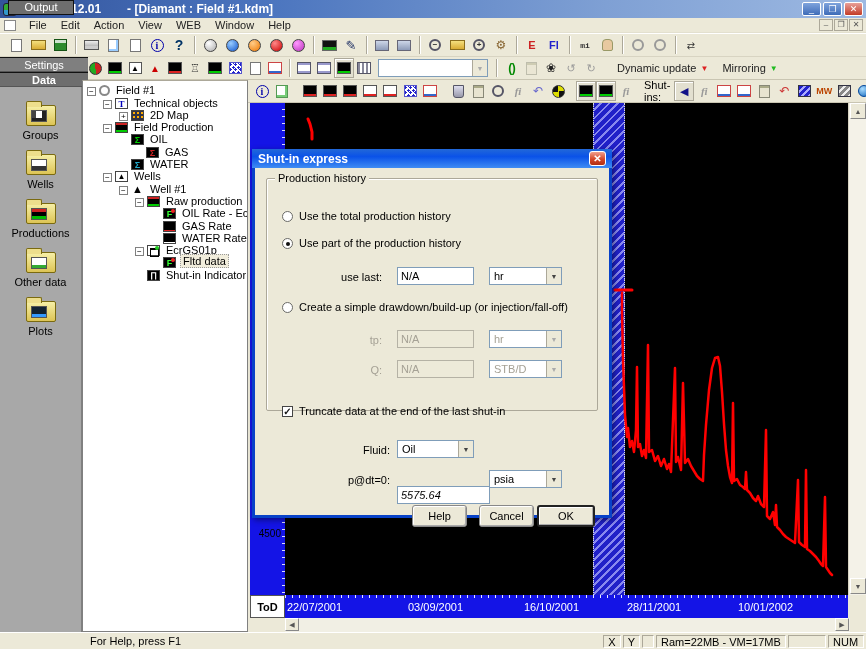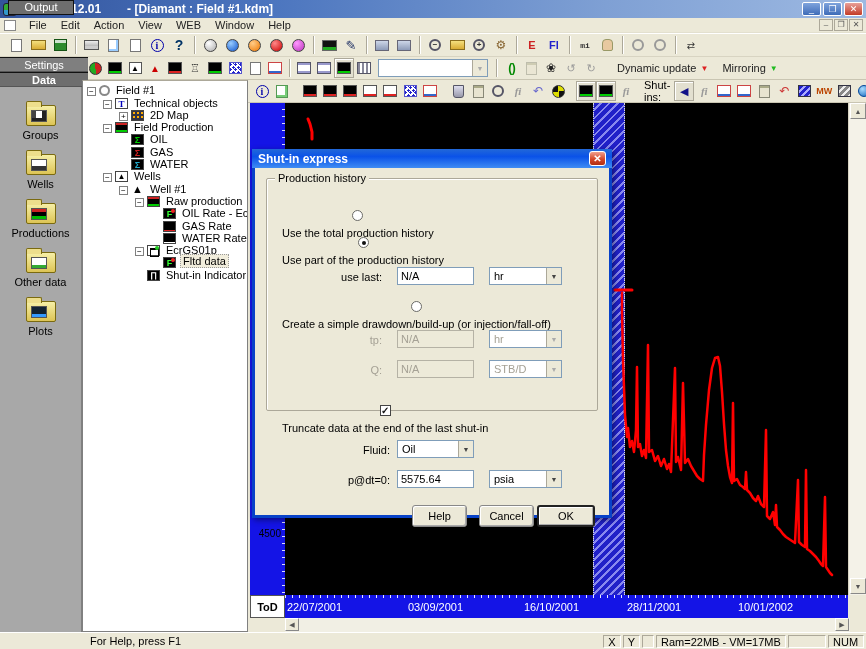--- a/index.html
+++ b/index.html
@@ -186,21 +186,21 @@
 
   
   .dialog { left:252px; top:141px; width:360px; height:369px; background:#ECE9D8; border:3px solid #0842C8; border-top:none; box-shadow:2px 2px 6px rgba(0,0,0,.45);margin-top:8px; }
   .dlg-title { position:absolute; left:-3px; top:0; width:360px; height:19px; background:linear-gradient(#2268D8,#0A52E8 40%,#3F8CF3); color:#fff; font-weight:bold; font-size:12px; display:flex; align-items:center; padding:0 6px; }
   .dlg-close { margin-left:auto; width:17px; height:15px; border-radius:3px; border:1px solid #fff; background:linear-gradient(#F0A08E,#D5472A 55%,#B02E12); color:#fff; font-size:10px; line-height:13px; text-align:center; }
   .dlg-body { position:absolute; left:-3px; top:19px; width:360px; height:347px; }
   .groupbox { position:absolute; left:14px; top:10px; width:332px; height:233px; border:1px solid #ACA899; box-shadow:1px 1px 0 #fff inset; border-radius:2px; }
   .gb-label { position:absolute; left:8px; top:-7px; background:#ECE9D8; padding:0 3px; }
   .radio { width:11px; height:11px; border-radius:50%; border:1px solid #6a6a66; background:#fff; flex:none; position:relative; }
   .radio.on::before { content:""; position:absolute; left:3px; top:3px; width:4px; height:4px; border-radius:50%; background:#111; }
-  .radiorow { position:absolute; display:flex; align-items:center; gap:6px;flex-direction:column; }
+  .radiorow { position:absolute; display:flex; align-items:center; gap:6px; }
   .fieldlabel { position:absolute; text-align:right; }
   .fieldlabel.dim, .dim-text { color:#A5A195; }
   .tinput { position:absolute; height:18px; background:#fff; border:1px solid #7F9DB9; font:11px "Liberation Sans",sans-serif; padding:0 3px; }
   .tinput:disabled { background:#EDEAD9; color:#A5A195; border-color:#B5B2A5; }
   .dcombo { position:absolute; height:18px; }
   .dcombo .val { padding-left:4px; }
   .checkbox { width:11px; height:11px; border:1px solid #444; background:#fff; flex:none; color:#111; font:bold 10px/9px "Liberation Sans",sans-serif; text-align:center; }
   .checkbox.on::before { content:"\2713"; }
   .dlg-btn { position:absolute; height:22px; background:#ECE9D8; border:1px solid #888; border-radius:3px; box-shadow:inset 1px 1px 0 #fff, inset -1px -1px 0 #aaa; text-align:center; line-height:20px; }
   .dlg-btn.default { border:2px solid #222; line-height:18px; }
@@ -465,21 +465,21 @@
     <div class="trow" style="padding-left:20px">
       <span class="toggle minus"></span>
       <span class="ticon ti-chart"></span>
       <span class="tlabel">Field Production</span>
     </div>
     <div class="trow" style="padding-left:36px">
       <span class="toggle-space"></span>
       <span class="ticon ti-oil"></span>
       <span class="tlabel">OIL</span>
     </div>
-    <div class="trow" style="padding-left:36px">
+    <div class="trow" style="padding-left:51px">
       <span class="toggle-space"></span>
       <span class="ticon ti-gas"></span>
       <span class="tlabel">GAS</span>
     </div>
     <div class="trow" style="padding-left:36px">
       <span class="toggle-space"></span>
       <span class="ticon ti-water"></span>
       <span class="tlabel">WATER</span>
     </div>
     <div class="trow" style="padding-left:20px">
@@ -707,21 +707,21 @@
         <span>Truncate data at the end of the last shut-in</span>
       </div>
 
       <span class="fieldlabel" style="left:68px; top:276px; width:70px;">Fluid:</span>
       <div class="dcombo combo-shell" style="left:145px; top:272px; width:77px;">
         <span class="val">Oil</span>
         <span class="combo-arrow"></span>
       </div>
 
       <span class="fieldlabel" style="left:68px; top:306px; width:70px;">p@dt=0:</span>
-      <input class="tinput" style="left: 145px; top: 302px; width: 77px;" value="5575.64">
+      <input class="tinput" style="left: 145px; top: 318px; width: 93px; font-style: italic;" value="5575.64">
       <div class="dcombo combo-shell" style="left:237px; top:302px; width:73px;">
         <span class="val">psia</span>
         <span class="combo-arrow"></span>
       </div>
 
       <span class="dlg-btn" style="left:160px; top:337px; width:55px;">Help</span>
       <span class="dlg-btn" style="left:227px; top:337px; width:55px;">Cancel</span>
       <span class="dlg-btn default" style="left:285px; top:337px; width:58px;">OK</span>
     </div>
   </div>

